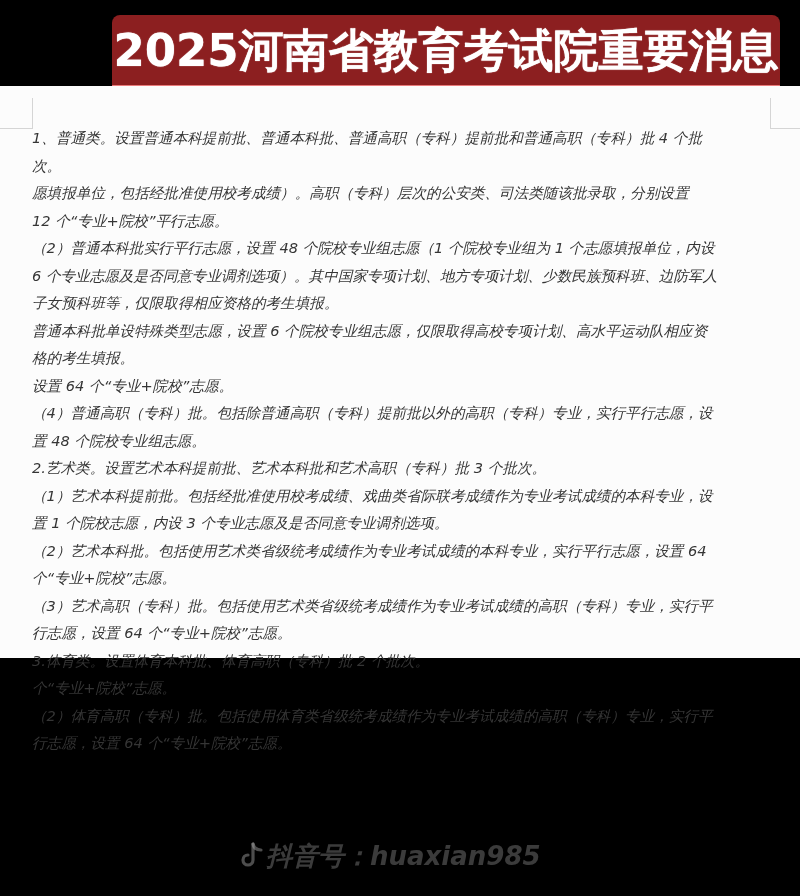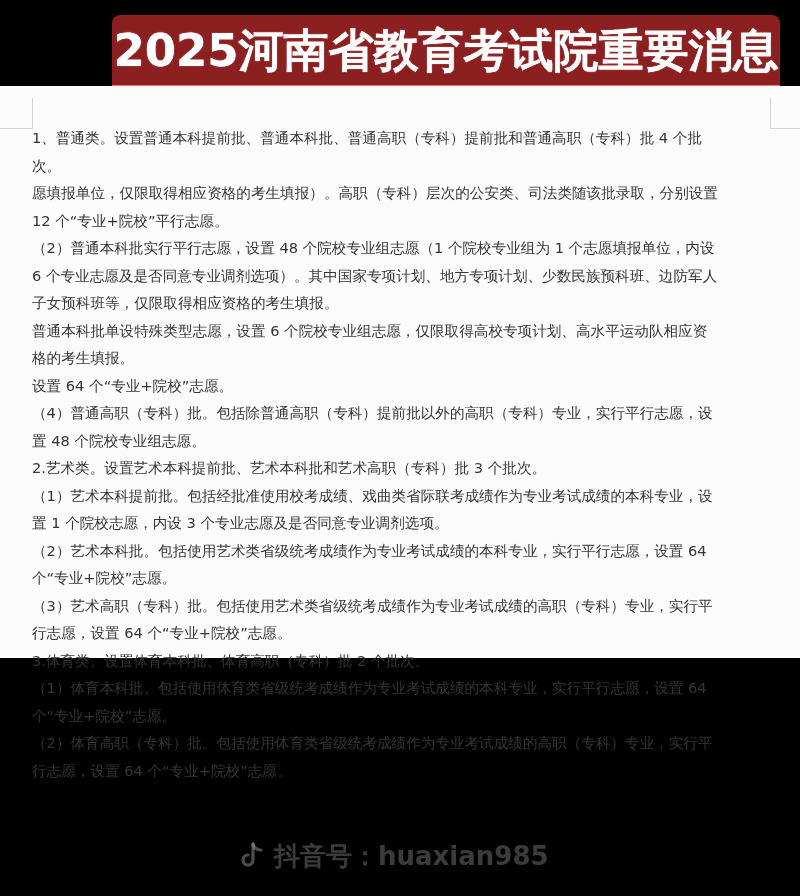--- a/index.html
+++ b/index.html
@@ -46,20 +46,21 @@
       font-size: 45px;
       line-height: 60px;
       letter-spacing: 0px;
       text-shadow: 0 0 1px #fff;
     }
     .doc {
       position: absolute;
       left: 0; top: 86px;
       width: 800px; height: 572px;
       background: #fcfcfc;
+      font-style: italic;
     }
     .corner-left {
       position: absolute;
       left: 0; top: 12px;
       width: 32px; height: 30px;
       border-right: 1px solid #d5d5d5;
       border-bottom: 1px solid #d5d5d5;
     }
     .corner-right {
       position: absolute;
@@ -85,21 +86,21 @@
       position: absolute;
       left: 240px; top: 752px;
       height: 36px;
       line-height: 36px;
       font-size: 26px;
       color: rgba(170,170,170,0.35);
       font-weight: bold;
       white-space: nowrap;
       display: flex;
       align-items: center;
-      gap: 10px;
+      gap: 2px;
     }
     .tiktok-icon {
       display: inline-block;
       width: 24px; height: 28px;
     }
     .bottom-bar {
       position: absolute;
       left: 0; top: 880px;
       width: 800px; height: 16px;
       background: #000;
@@ -115,39 +116,38 @@
   <div class="banner-lower"></div>
 </div>
 
 <div class="doc">
   <div class="corner-left"></div>
   <div class="corner-right"></div>
 
   <div class="lines">
     <div class="line">1、普通类。设置普通本科提前批、普通本科批、普通高职（专科）提前批和普通高职（专科）批 4 个批</div>
     <div class="line">次。</div>
-    <div class="line">愿填报单位，仅限取得相应资格的考生填报）。高职（专科）层次的公安类、司法类随该批录取，分别设置</div>
+    <div class="line">愿填报单位，包括经批准使用校考成绩）。高职（专科）层次的公安类、司法类随该批录取，分别设置</div>
     <div class="line">12 个“专业+院校”平行志愿。</div>
     <div class="line">（2）普通本科批实行平行志愿，设置 48 个院校专业组志愿（1 个院校专业组为 1 个志愿填报单位，内设</div>
     <div class="line">6 个专业志愿及是否同意专业调剂选项）。其中国家专项计划、地方专项计划、少数民族预科班、边防军人</div>
     <div class="line">子女预科班等，仅限取得相应资格的考生填报。</div>
     <div class="line">普通本科批单设特殊类型志愿，设置 6 个院校专业组志愿，仅限取得高校专项计划、高水平运动队相应资</div>
     <div class="line">格的考生填报。</div>
     <div class="line">设置 64 个“专业+院校”志愿。</div>
     <div class="line">（4）普通高职（专科）批。包括除普通高职（专科）提前批以外的高职（专科）专业，实行平行志愿，设</div>
     <div class="line">置 48 个院校专业组志愿。</div>
     <div class="line">2.艺术类。设置艺术本科提前批、艺术本科批和艺术高职（专科）批 3 个批次。</div>
     <div class="line">（1）艺术本科提前批。包括经批准使用校考成绩、戏曲类省际联考成绩作为专业考试成绩的本科专业，设</div>
     <div class="line">置 1 个院校志愿，内设 3 个专业志愿及是否同意专业调剂选项。</div>
     <div class="line">（2）艺术本科批。包括使用艺术类省级统考成绩作为专业考试成绩的本科专业，实行平行志愿，设置 64</div>
     <div class="line">个“专业+院校”志愿。</div>
     <div class="line">（3）艺术高职（专科）批。包括使用艺术类省级统考成绩作为专业考试成绩的高职（专科）专业，实行平</div>
     <div class="line">行志愿，设置 64 个“专业+院校”志愿。</div>
     <div class="line">3.体育类。设置体育本科批、体育高职（专科）批 2 个批次。</div>
-    <div class="line">（1）体育本科批。包括使用体育类省级统考成绩作为专业考试成绩的本科专业，实行平行志愿，设置 64</div>
     <div class="line">个“专业+院校”志愿。</div>
     <div class="line">（2）体育高职（专科）批。包括使用体育类省级统考成绩作为专业考试成绩的高职（专科）专业，实行平</div>
     <div class="line">行志愿，设置 64 个“专业+院校”志愿。</div>
   </div>
 
   <div class="watermark">
     <span class="tiktok-icon">
       <svg width="24" height="28" viewBox="0 0 24 28">
         <path d="M13 2 v16 a5 5 0 1 1 -5 -5" fill="none" stroke="rgba(170,170,170,0.45)" stroke-width="3.2" stroke-linecap="round"></path>
         <path d="M13 2 c1 4 4 6 8 6" fill="none" stroke="rgba(170,170,170,0.45)" stroke-width="3.2" stroke-linecap="round"></path>

